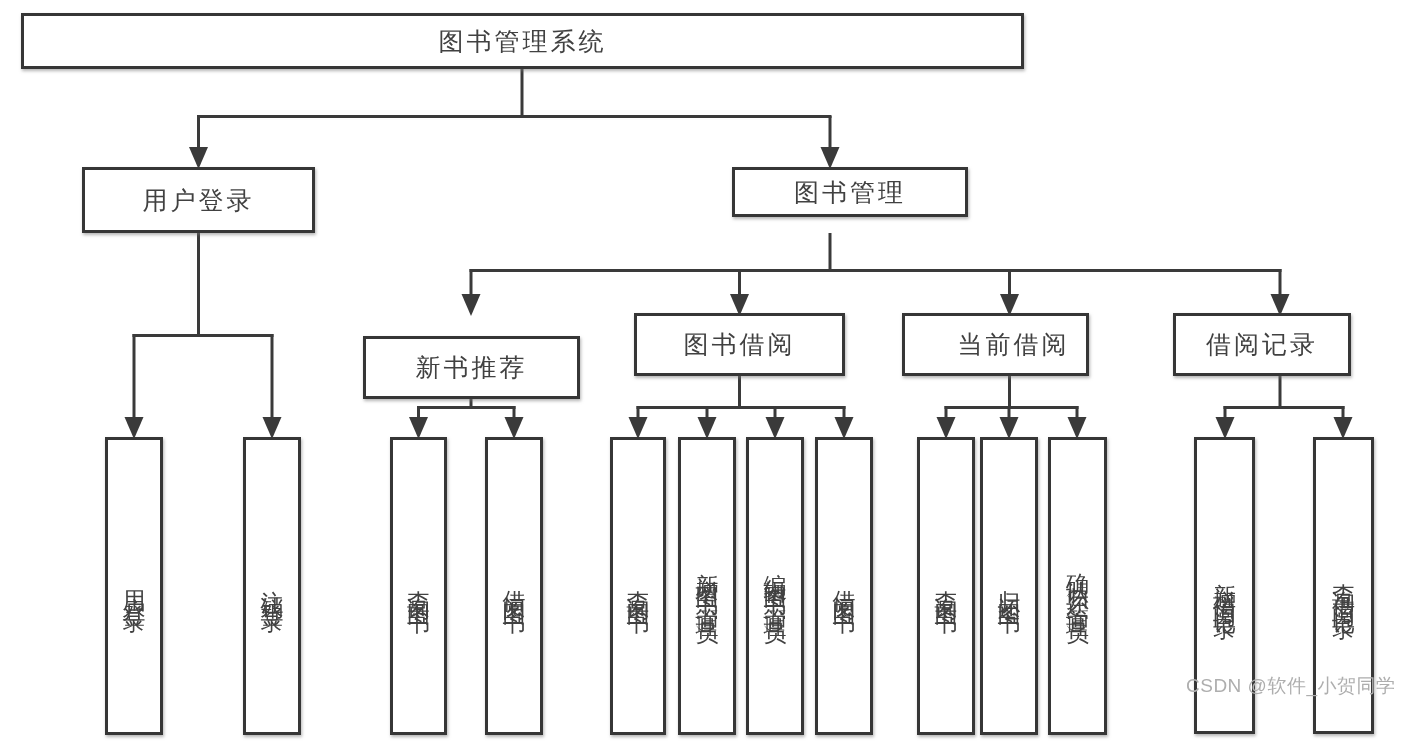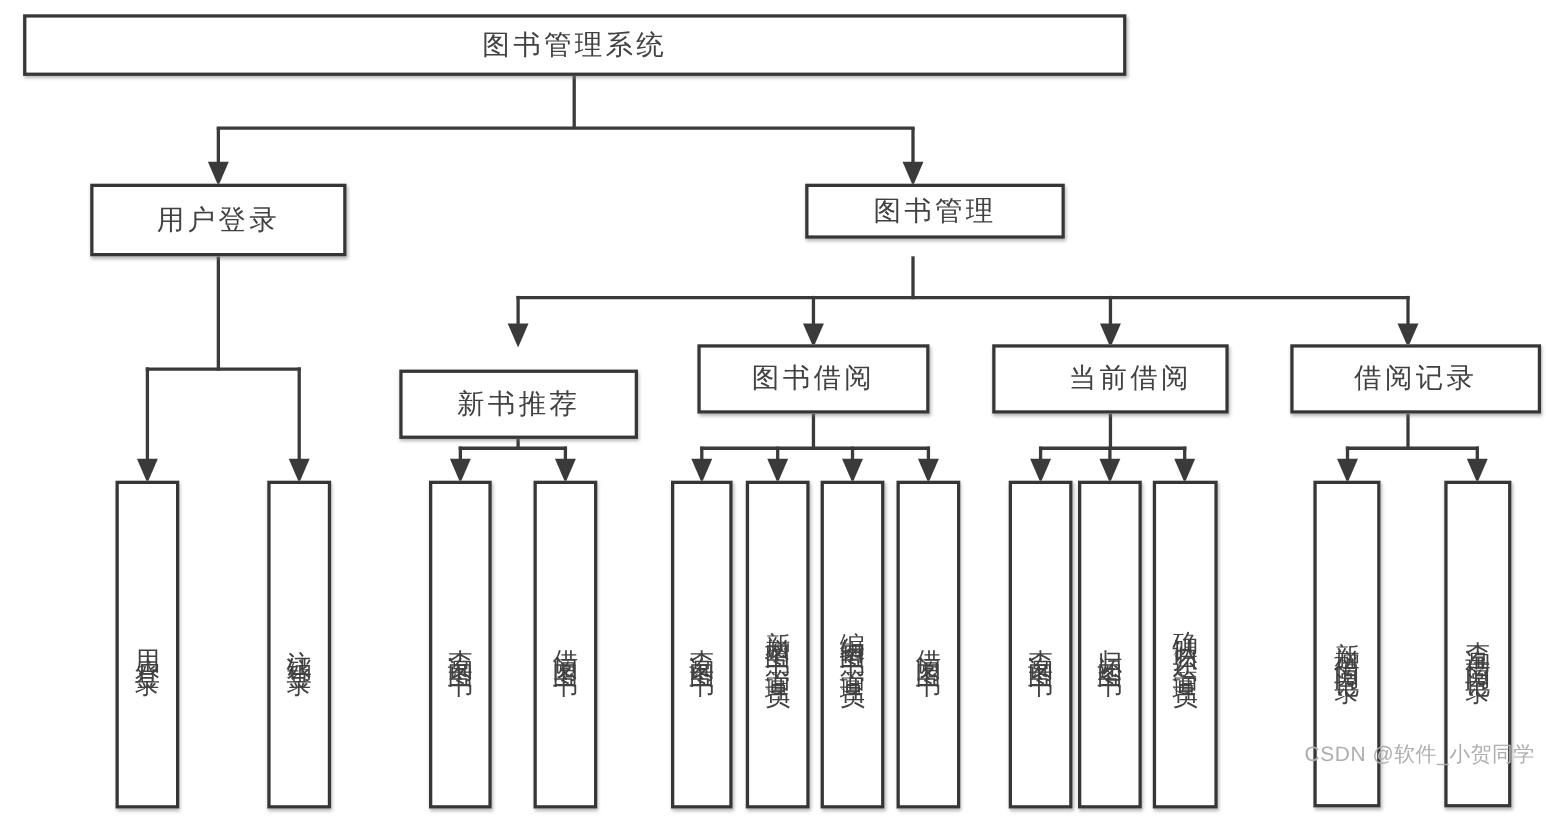--- a/index.html
+++ b/index.html
@@ -147,24 +147,24 @@
   <div class="node h" style="left:712px; top:167px; width:236px; height:50px;margin-left:20px;">
     <span>图书管理</span>
   </div>
 
   <div class="node h" style="left:363px; top:313px; width:217px; height:63px;margin-top:23px;">
     <span>新书推荐</span>
   </div>
   <div class="node h" style="left:634px; top:313px; width:211px; height:63px;">
     <span>图书借阅</span>
   </div>
-  <div class="node h" style="left:902px; top:313px; width:215px; height:63px;padding-left:36px;">
+  <div class="node h" style="left:902px; top:313px; width:187px; height:63px;padding-left:36px;">
     <span>当前借阅</span>
   </div>
-  <div class="node h" style="left:1173px; top:313px; width:228px; height:63px;justify-content:center;">
+  <div class="node h" style="left:1173px; top:313px; width:178px; height:63px;justify-content:center;">
     <span>借阅记录</span>
   </div>
 
   <div class="node v" style="left:105px; top:437px; width:58px; height:298px;">
     <span>用户登录</span>
   </div>
   <div class="node v" style="left:243px; top:437px; width:58px; height:298px;">
     <span>注销登录</span>
   </div>
 

